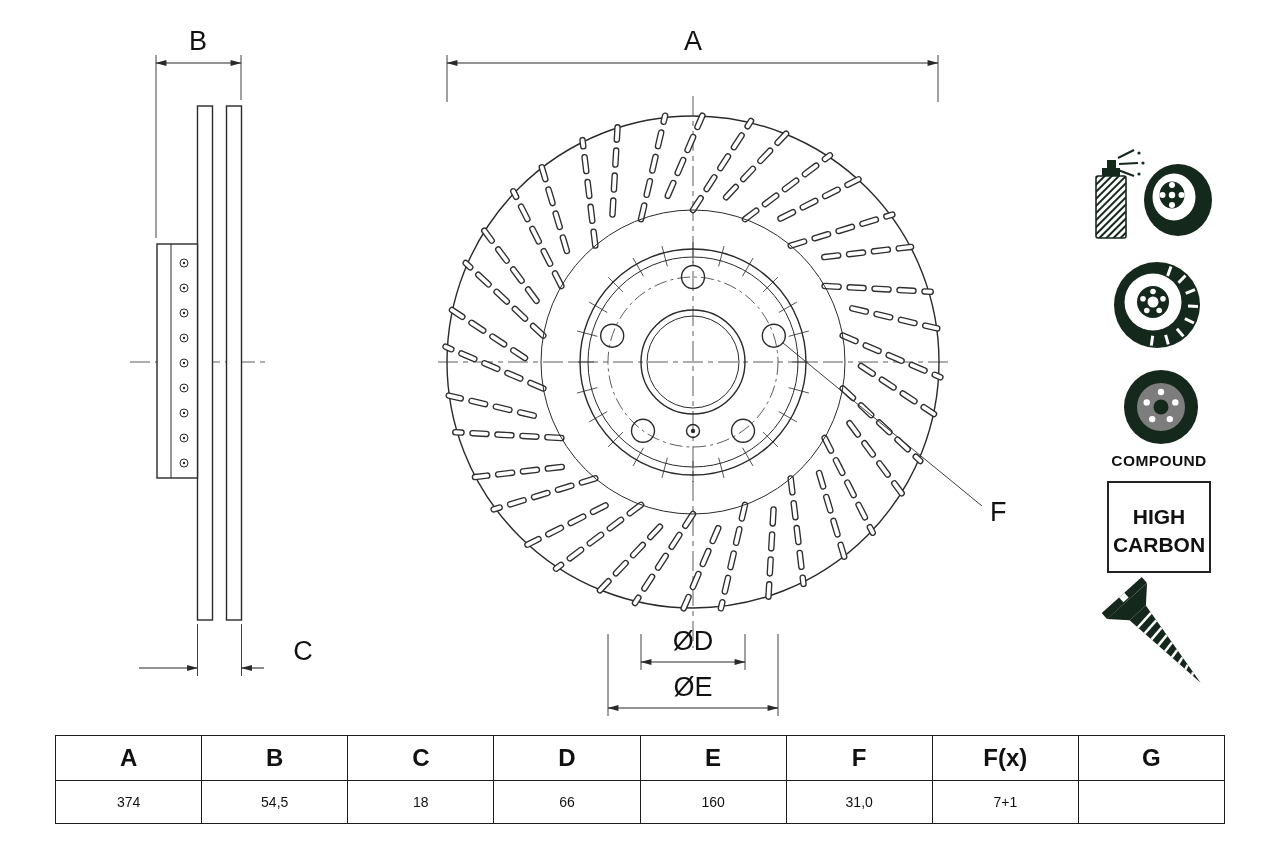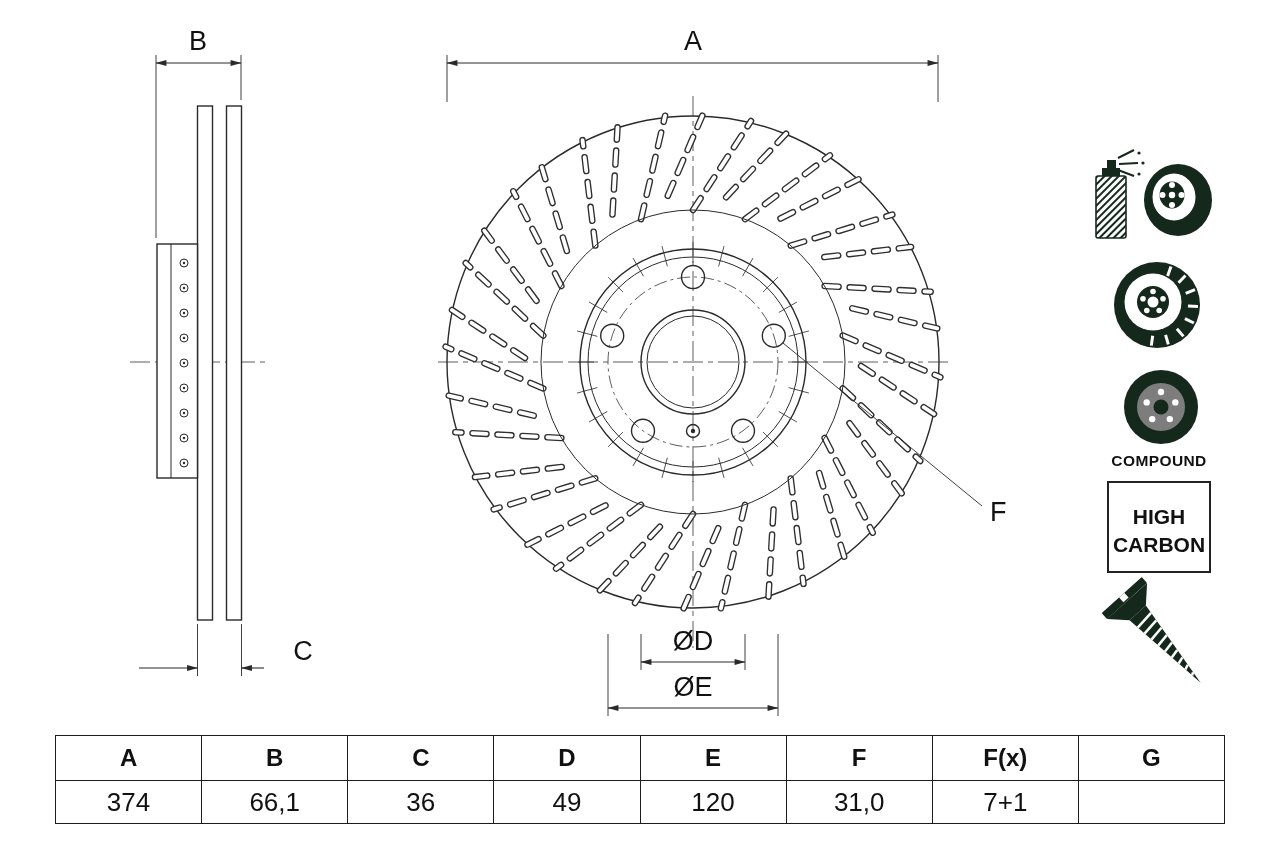--- a/index.html
+++ b/index.html
@@ -26,21 +26,21 @@
   .iconlbl{font:bold 15.5px "Liberation Sans",sans-serif;fill:#111;letter-spacing:0.4px;}
   .hc{font:bold 21px "Liberation Sans",sans-serif;fill:#111;}
   .vent{stroke:#fff;stroke-width:3;}
   .thread{stroke:#fff;stroke-width:2.5;}
 
   
   .dims-table-wrap{position:absolute;left:55px;top:735px;width:1170px;}
   table.dims{border-collapse:collapse;width:100%;table-layout:fixed;}
   table.dims th,table.dims td{border:1.6px solid #1c1c1c;text-align:center;vertical-align:middle;background:#fff;}
   table.dims th{font-size:24px;font-weight:bold;height:42px;}
-  table.dims td{font-size:26px;height:40px;}
+  table.dims td{font-size:14px;height:40px;}
 </style>
 </head>
 <body>
 
 <div class="page">
 
 <svg width="1280" height="730" viewBox="0 0 1280 730">
   <defs>
     <marker id="arr" viewBox="0 0 10 10" refX="9.5" refY="5" markerWidth="15" markerHeight="10" orient="auto-start-reverse">
       <path d="M0,2.2 L10,5 L0,7.8 Z" fill="#2a2a2a"></path>
@@ -313,24 +313,24 @@
           <th>D</th>
           <th>E</th>
           <th>F</th>
           <th>F(x)</th>
           <th>G</th>
         </tr>
       </thead>
       <tbody>
         <tr>
           <td>374</td>
-          <td>66,1</td>
-          <td>36</td>
-          <td>49</td>
-          <td>120</td>
+          <td>54,5</td>
+          <td>18</td>
+          <td>66</td>
+          <td>160</td>
           <td>31,0</td>
           <td>7+1</td>
           <td></td>
         </tr>
       </tbody>
     </table>
   </div>
 
 </div>
 

